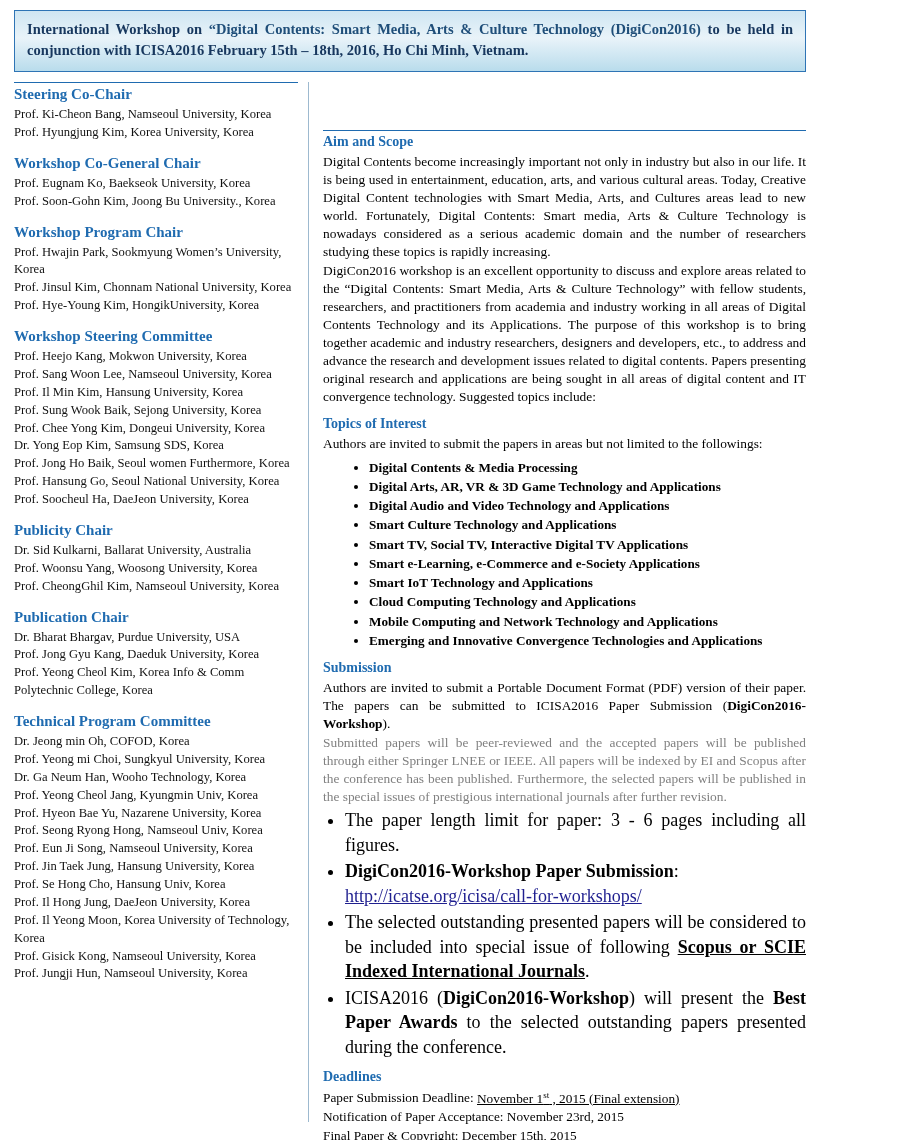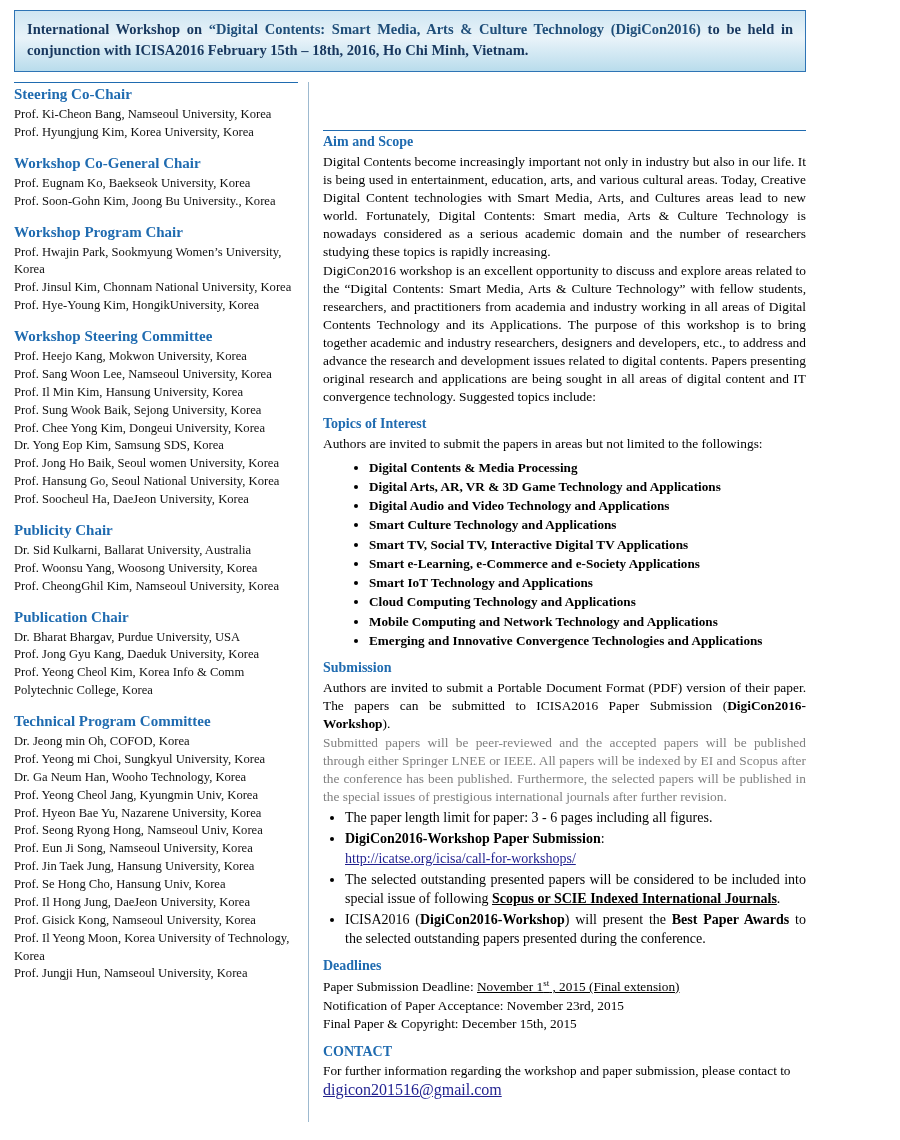--- a/index.html
+++ b/index.html
@@ -122,21 +122,21 @@
     font-weight: bold;
     line-height: 1.46;
     margin: 0;
   }
   ul.subm {
     margin: 2px 0 0 0;
     padding-left: 22px;
     list-style: disc;
   }
   ul.subm li {
-    font-size: 14px;
+    font-size: 18px;
     line-height: 1.36;
     margin-bottom: 2px;
     text-align: justify;
   }
   .greyed {
     color: #808080;
   }
   .b { font-weight: bold; }
   .u { text-decoration: underline; }
   .link {
@@ -190,21 +190,21 @@
       </div>
 
       <div class="l-group">
         <div class="l-head nb">Workshop Steering Committee</div>
         <div class="l-item">Prof. Heejo Kang, Mokwon University, Korea</div>
         <div class="l-item">Prof. Sang Woon Lee, Namseoul University, Korea</div>
         <div class="l-item">Prof.  Il Min Kim, Hansung University, Korea</div>
         <div class="l-item">Prof.  Sung Wook Baik, Sejong University, Korea</div>
         <div class="l-item">Prof. Chee Yong  Kim, Dongeui University, Korea</div>
         <div class="l-item">Dr. Yong Eop Kim, Samsung SDS, Korea</div>
-        <div class="l-item">Prof. Jong Ho Baik, Seoul women University, Korea</div>
+        <div class="l-item">Prof. Jong Ho Baik, Seoul women Furthermore, Korea</div>
         <div class="l-item">Prof. Hansung Go, Seoul National University, Korea</div>
         <div class="l-item">Prof. Soocheul Ha, DaeJeon University, Korea</div>
       </div>
 
       <div class="l-group">
         <div class="l-head nb">Publicity Chair</div>
         <div class="l-item">Dr. Sid Kulkarni, Ballarat University, Australia</div>
         <div class="l-item">Prof. Woonsu Yang, Woosong University, Korea</div>
         <div class="l-item">Prof. CheongGhil Kim, Namseoul University, Korea</div>
       </div>
@@ -221,22 +221,22 @@
         <div class="l-item">Dr. Jeong min Oh, COFOD, Korea</div>
         <div class="l-item">Prof. Yeong mi Choi, Sungkyul University, Korea</div>
         <div class="l-item">Dr. Ga Neum Han, Wooho Technology, Korea</div>
         <div class="l-item">Prof. Yeong Cheol Jang, Kyungmin Univ, Korea</div>
         <div class="l-item">Prof. Hyeon Bae Yu, Nazarene University, Korea</div>
         <div class="l-item">Prof. Seong Ryong Hong, Namseoul Univ, Korea</div>
         <div class="l-item">Prof. Eun Ji Song, Namseoul University, Korea</div>
         <div class="l-item">Prof. Jin Taek Jung, Hansung University, Korea</div>
         <div class="l-item">Prof. Se Hong Cho, Hansung Univ, Korea</div>
         <div class="l-item">Prof. Il Hong Jung, DaeJeon University, Korea</div>
+        <div class="l-item">Prof. Il Yeong Moon, Korea University of Technology, Korea</div>
         <div class="l-item">Prof. Gisick Kong, Namseoul University, Korea</div>
-        <div class="l-item">Prof. Il Yeong Moon, Korea University of Technology, Korea</div>
         <div class="l-item">Prof. Jungji Hun, Namseoul University, Korea</div>
       </div>
 
     </div>
 
     <div class="col-right">
 
       <div class="r-section">
         <div class="r-head ruled">Aim and Scope</div>
         <p class="r-para">Digital Contents become increasingly important not only in industry but also in our life. It is being used in entertainment, education, arts, and various cultural areas. Today, Creative Digital Content technologies with Smart Media, Arts, and Cultures areas lead to new world. Fortunately, Digital Contents: Smart media, Arts &amp; Culture Technology is nowadays considered as a serious academic domain and the number of researchers studying these topics is rapidly increasing.</p>

